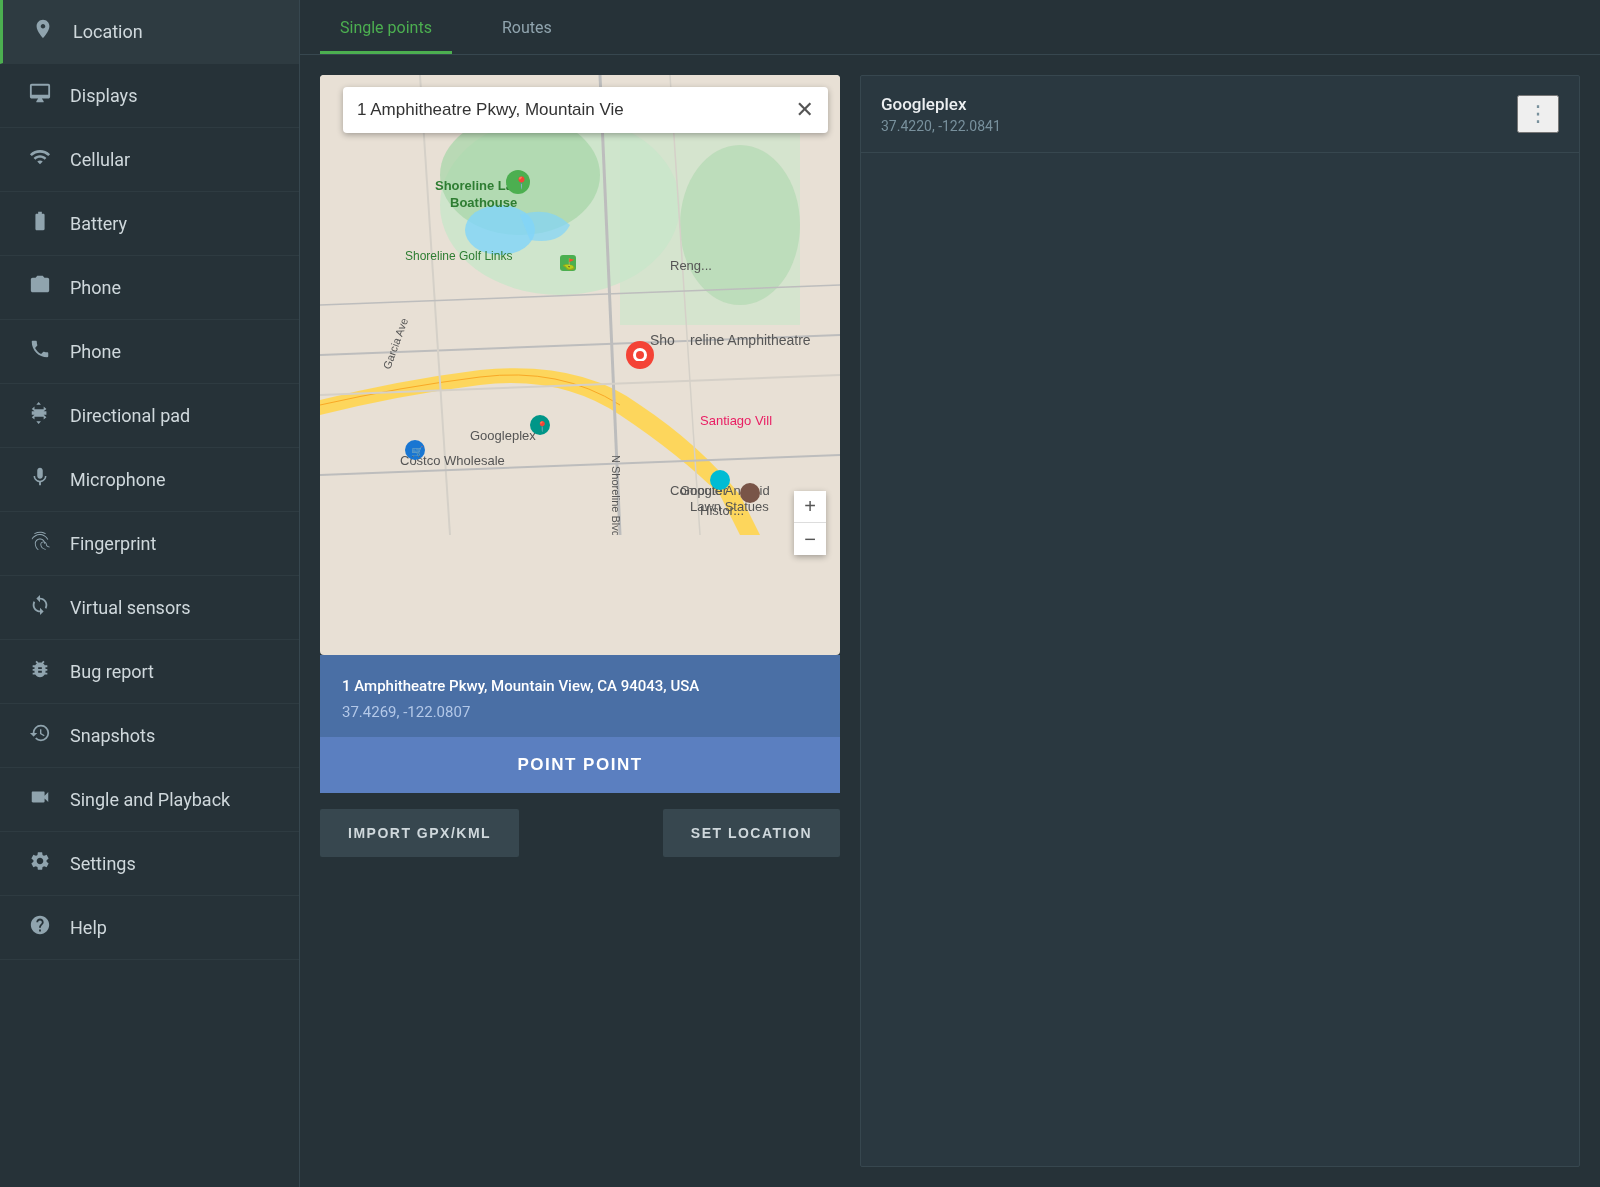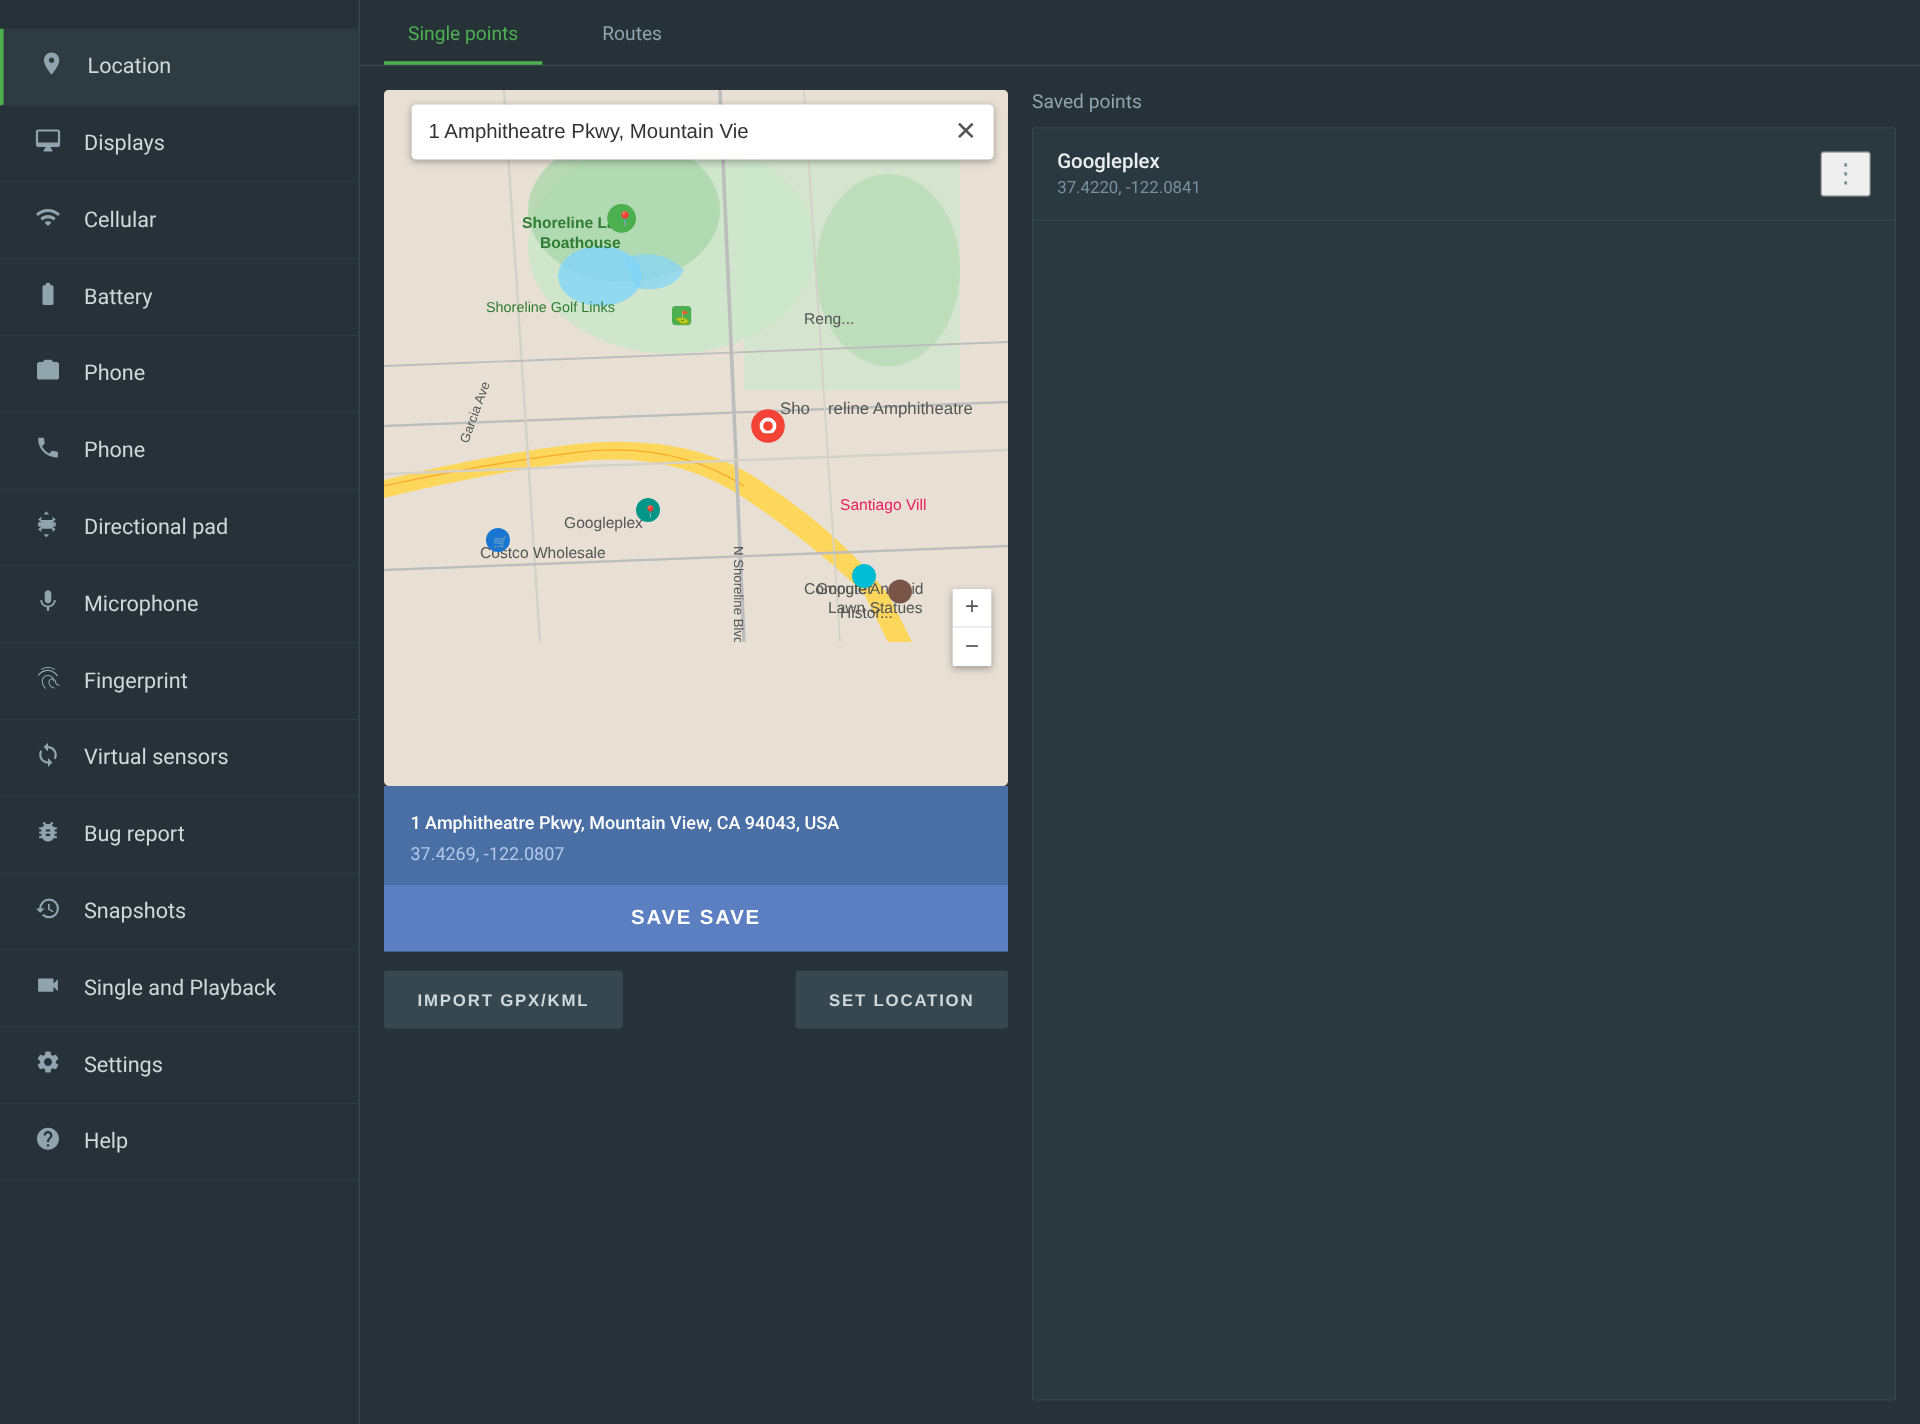--- a/index.html
+++ b/index.html
@@ -26,21 +26,21 @@
     }
     .sidebar-item {
       display: flex;
       align-items: center;
       padding: 18px 28px;
       cursor: pointer;
       transition: background 0.15s;
       gap: 18px;
       border-bottom: 1px solid #2e3b41;
     }
-    .sidebar-item.active { background: #2e3b41; border-left: 3px solid #4caf50; margin-top: 24px; }
+    .sidebar-item.active { background: #2e3b41; border-left: 3px solid #4caf50; }
     .sidebar-icon {
       color: #90a4ae;
       font-size: 20px;
       width: 24px;
       text-align: center;
       flex-shrink: 0;
     }
     .sidebar-label {
       font-size: 18px;
       color: #cfd8dc;
@@ -438,30 +438,29 @@
         <div class="zoom-controls">
           <button class="zoom-btn">+</button>
           <button class="zoom-btn">−</button>
         </div>
       </div>
 
       <div class="map-info">
         <div class="map-address">1 Amphitheatre Pkwy, Mountain View, CA 94043, USA</div>
         <div class="map-coords">37.4269, -122.0807</div>
       </div>
-      <button class="save-point-btn">SAVE SAVE</button>
+      <button class="save-point-btn">POINT POINT</button>
 
       <div class="bottom-buttons">
         <button class="btn-secondary">IMPORT GPX/KML</button>
         <button class="btn-secondary">SET LOCATION</button>
       </div>
     </div>
 
     <div class="right-panel">
-      <div class="saved-points-title">Saved points</div>
       <div class="saved-points-list">
         <div class="saved-point-item">
           <div class="saved-point-info">
             <div class="saved-point-name">Googleplex</div>
             <div class="saved-point-coords">37.4220, -122.0841</div>
           </div>
           <button class="saved-point-menu">⋮</button>
         </div>
       </div>
     </div>

